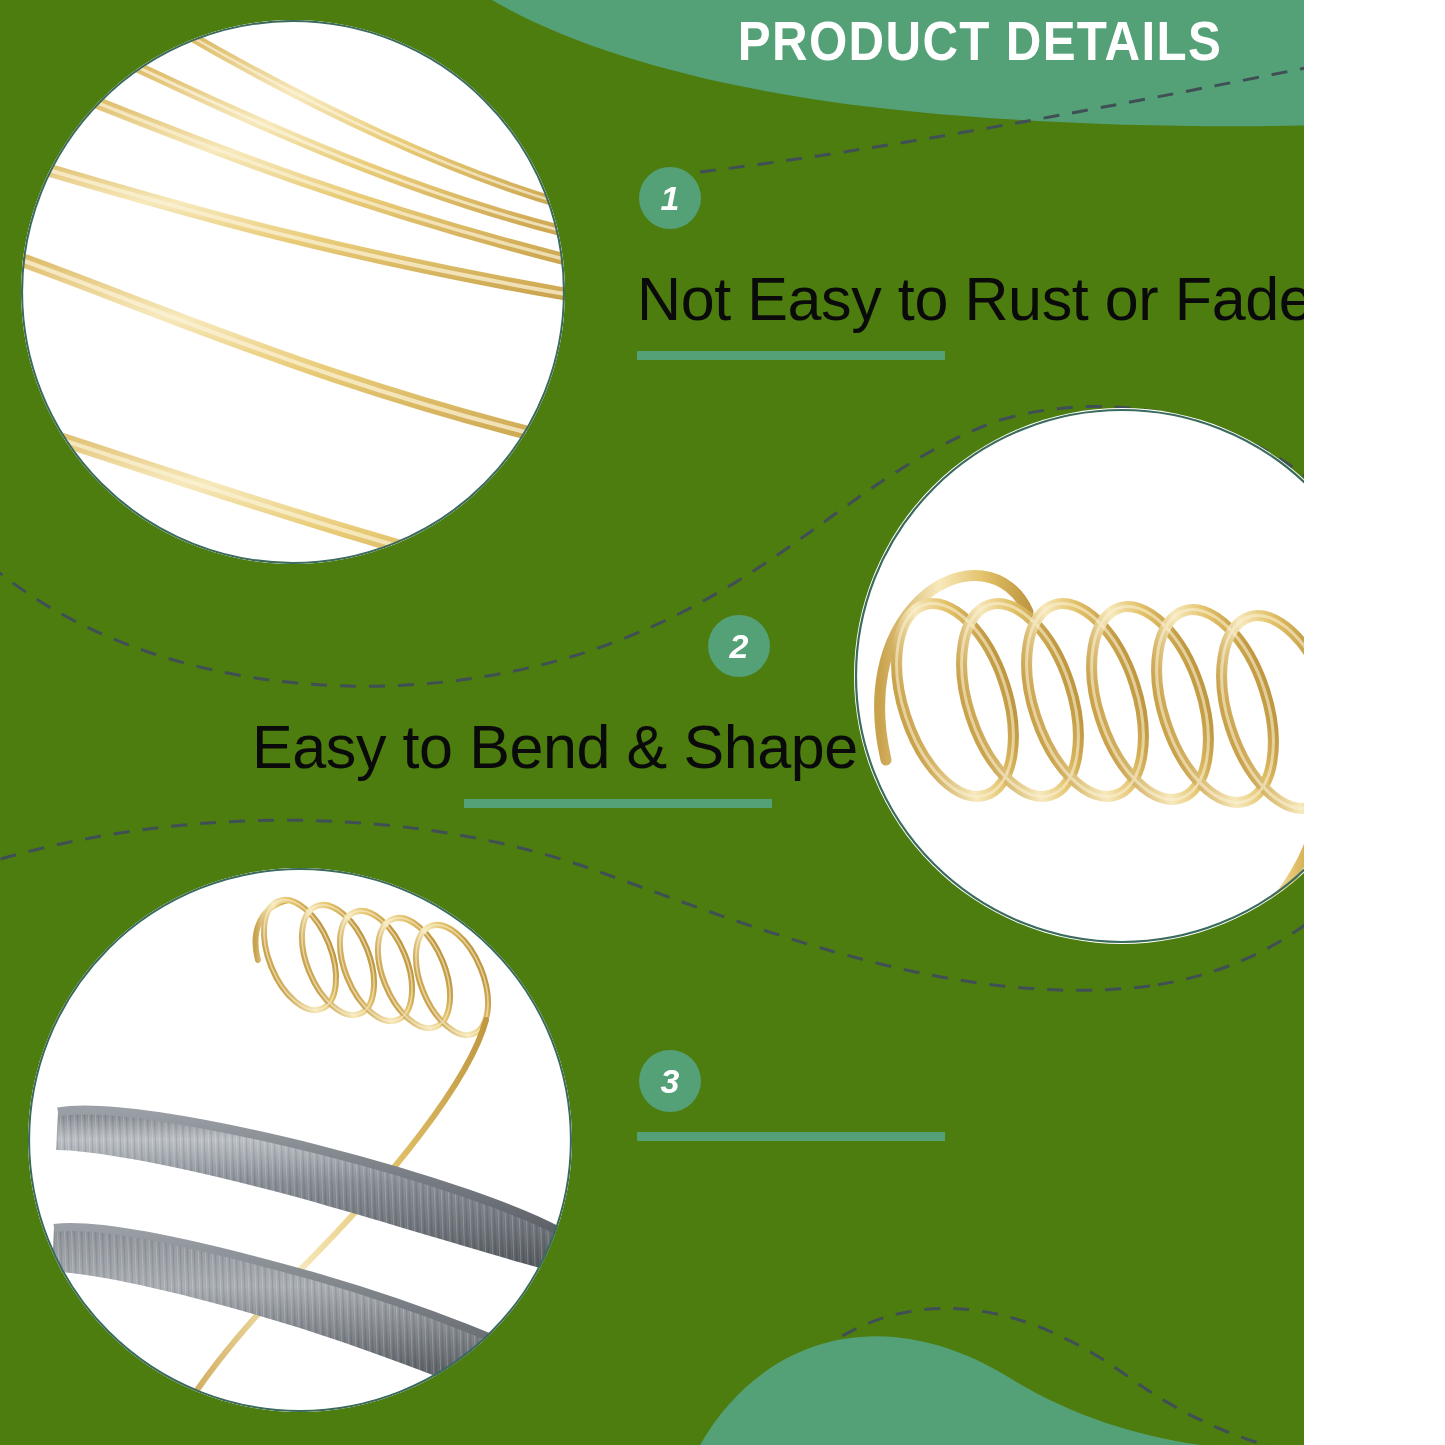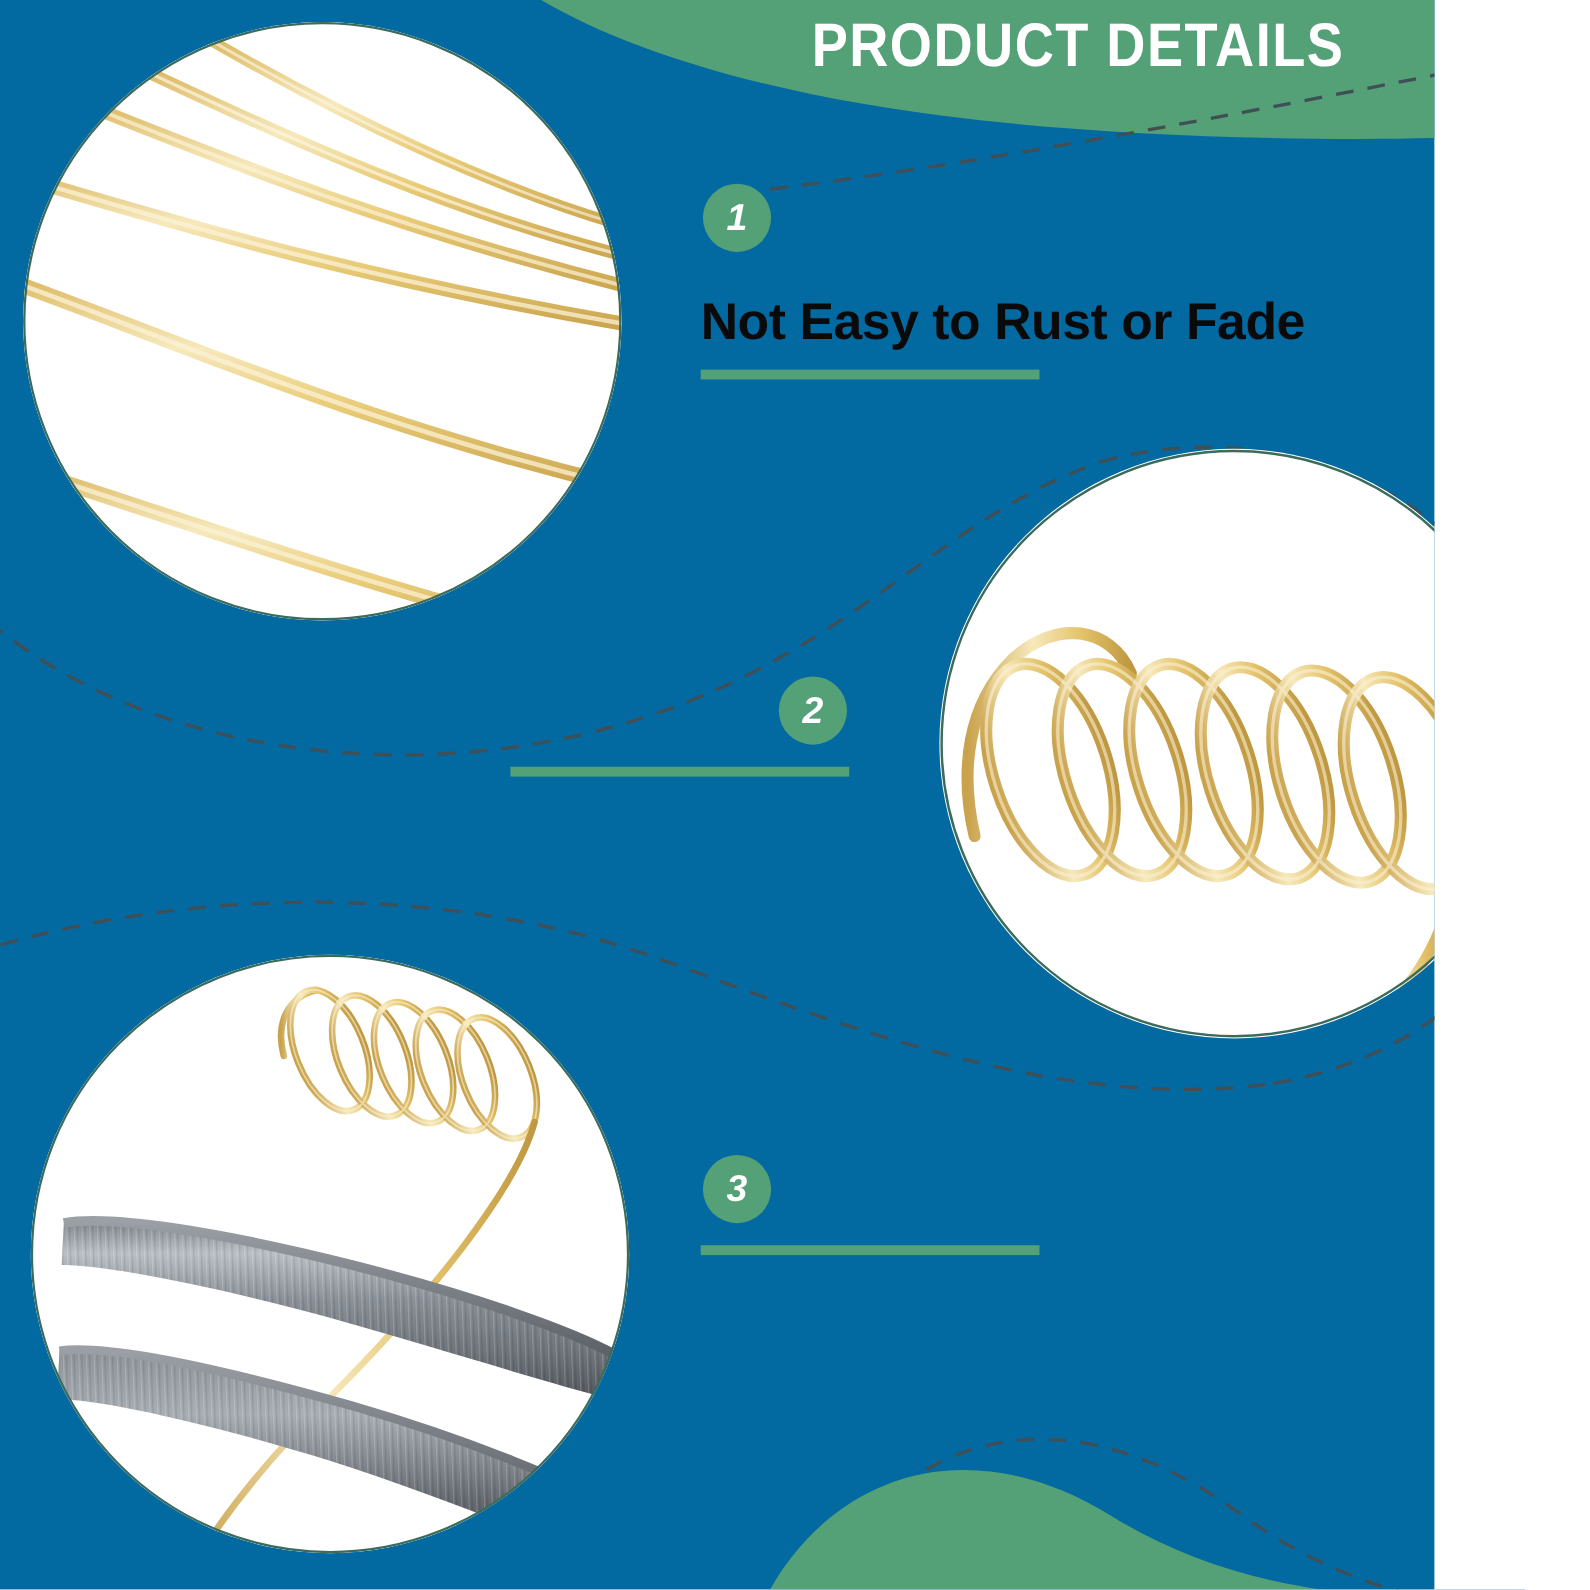--- a/index.html
+++ b/index.html
@@ -7,21 +7,21 @@
     padding: 0;
     background: #ffffff;
   }
   body {
     font-family: "Liberation Sans", sans-serif;
   }
   #page {
     position: relative;
     width: 1304px;
     height: 1445px;
-    background: #0369a1;
+    background: #4d7c0f;
     overflow: hidden;
   }
   .layer {
     position: absolute;
     inset: 0;
     width: 1445px;
     height: 1445px;
   }
   .layer-svg { pointer-events: none; }
 
@@ -52,22 +52,22 @@
     color: #ffffff;
     font-size: 34px;
     font-weight: bold;
     font-style: italic;
     display: flex;
     align-items: center;
     justify-content: center;
     line-height: 1;
   }
   .feature-title {
-    font-size: 47px;
-    font-weight: bold;
+    font-size: 61px;
+    font-weight: normal;
     color: #0a0a0a;
     letter-spacing: -0.4px;
     white-space: nowrap;
     line-height: 1.05;
   }
   .rule {
     height: 9px;
     background: #54A077;
   }
 
@@ -252,20 +252,21 @@
   <div class="header-title">PRODUCT DETAILS</div>
 
   <div class="feature feature-1">
     <div class="badge">1</div>
     <div class="feature-title">Not Easy to Rust or Fade</div>
     <div class="rule"></div>
   </div>
 
   <div class="feature feature-2">
     <div class="badge">2</div>
+    <div class="feature-title">Easy to Bend &amp; Shape</div>
     <div class="rule"></div>
   </div>
 
   <div class="feature feature-3">
     <div class="badge">3</div>
     <div class="rule"></div>
   </div>
 
 </div>
 

